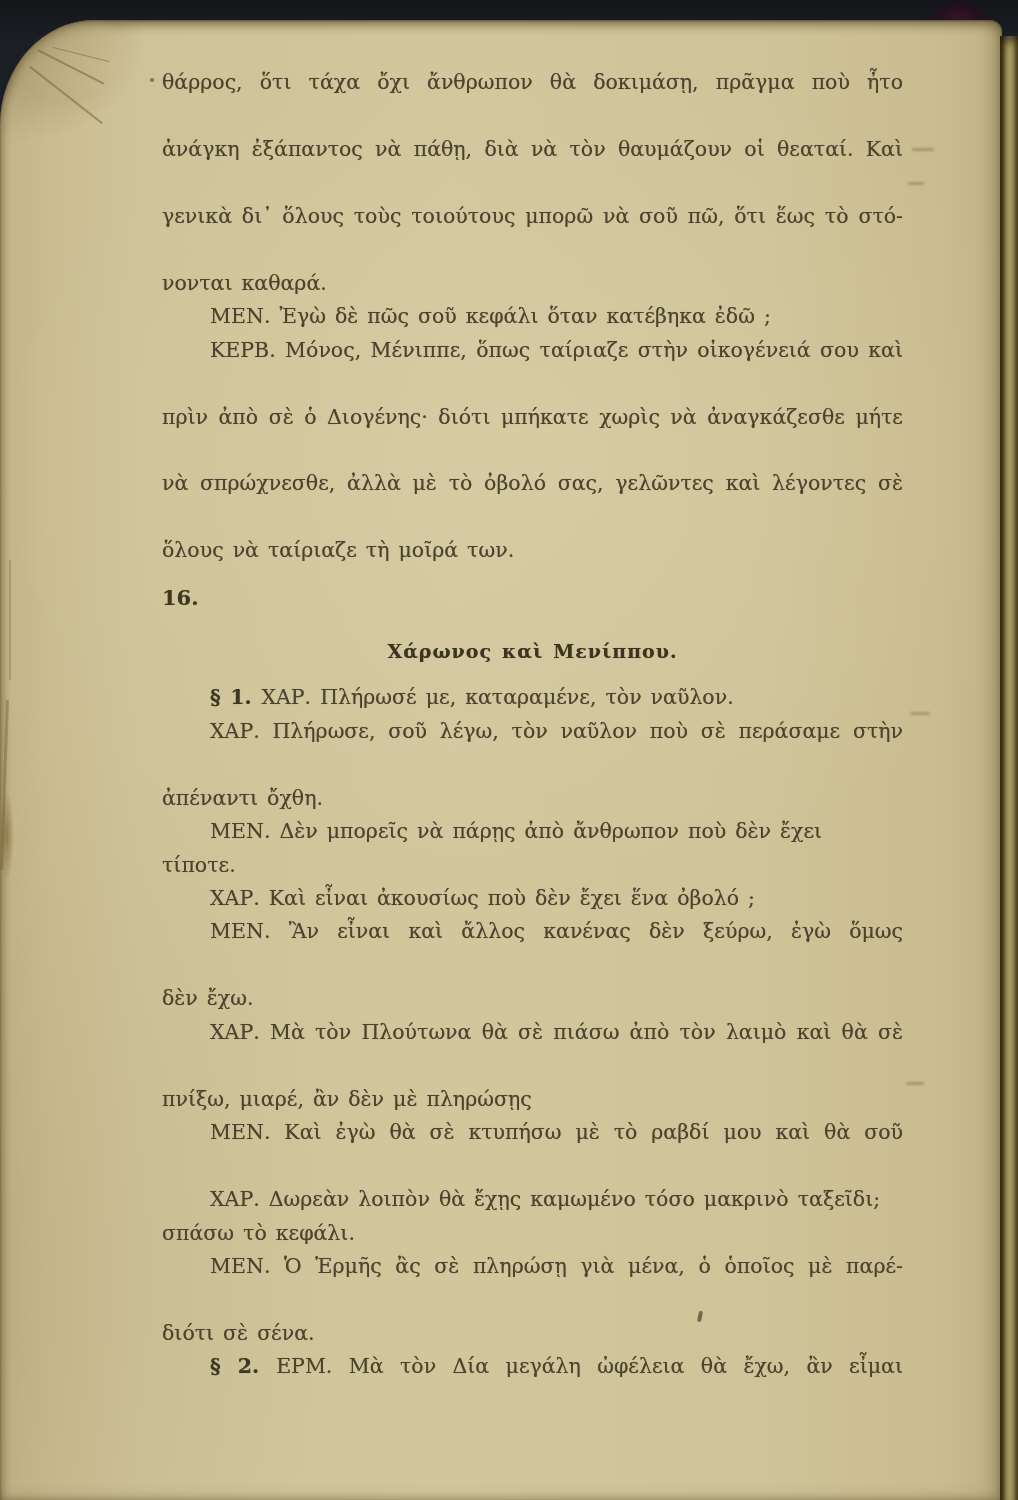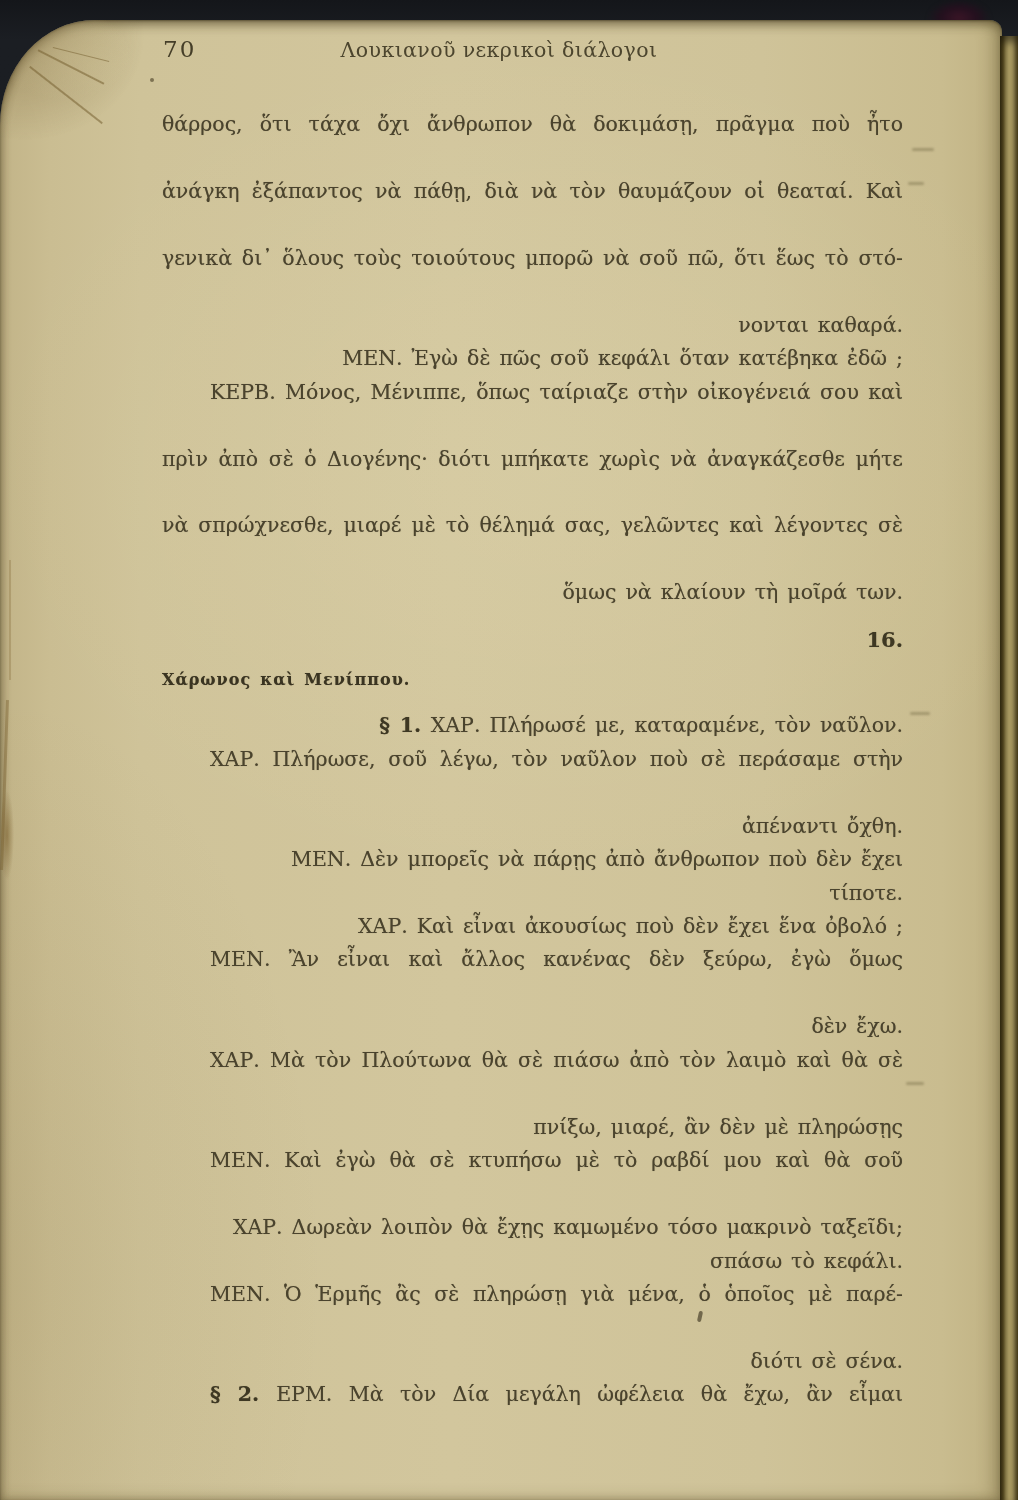--- a/index.html
+++ b/index.html
@@ -53,28 +53,28 @@
     box-shadow:inset 0 6px 8px rgba(20,16,6,.6);}
   
   .content{position:absolute;left:0;top:0;width:1002px;color:#4a432d;}
   .header-row{position:relative;margin-top:16px;height:26px;line-height:26px;}
   .pagenum{position:absolute;left:163px;top:0;font-size:23px;letter-spacing:2px;color:#453e28;}
   .running-title{position:absolute;left:0;top:1px;width:1002px;text-align:center;
     font-size:20.5px;letter-spacing:.4px;color:#4c452e;transform:translateX(-2px);}
   .text-block{margin:46px 99px 0 162px;width:741px;
     font-size:20.5px;line-height:33.45px;
     text-shadow:0 0 .7px rgba(74,68,48,.55);}
-  .line{text-align:right;word-spacing:2.5px;}
+  .line{text-align:left;word-spacing:2.5px;}
   .line.ind{text-indent:48px;}
   .line.j{text-align:justify;word-spacing:normal;}
   .line.j::after{content:"";display:inline-block;width:100%;height:0;}
   .line b{font-weight:bold;color:#3e3823;}
   .line.center-num{font-weight:bold;margin-top:13px;color:#3e3823;font-size:21px;}
-  .line.center-title{text-align:left;font-weight:bold;margin-top:6px;margin-bottom:12px;
-    font-size:16px;line-height:35px;letter-spacing:1px;color:#3a3421;}
+  .line.center-title{text-align:center;font-weight:bold;margin-top:20px;margin-bottom:12px;
+    font-size:19px;line-height:35px;letter-spacing:1px;color:#3a3421;}
   
   .ink-speck{position:absolute;left:698px;top:1291px;width:4px;height:11px;border-radius:2px;
     background:#5a5138;transform:rotate(12deg);opacity:.8;}
   .dot-speck{position:absolute;left:150px;top:58px;width:4px;height:4px;border-radius:50%;
     background:rgba(70,60,35,.6);}
   .smudge{position:absolute;background:rgba(92,82,50,.35);filter:blur(1px);border-radius:2px;}
   .smudge.s1{left:912px;top:128px;width:22px;height:3px;}
   .smudge.s2{left:908px;top:162px;width:16px;height:3px;}
   .smudge.s3{left:910px;top:692px;width:20px;height:3px;}
   .smudge.s4{left:906px;top:1062px;width:18px;height:3px;}
@@ -89,34 +89,30 @@
   <div class="corner-wear">
     <div class="crease c1"></div>
     <div class="crease c2"></div>
     <div class="crease c3"></div>
   </div>
   <div class="edge-crease e1"></div>
   <div class="edge-crease e2"></div>
   <div class="edge-crease e3"></div>
 
   <div class="content">
-    <div class="header-row">
-      <span class="pagenum">70</span>
-      <span class="running-title">Λουκιανοῦ νεκρικοὶ διάλογοι</span>
-    </div>
     <div class="text-block">
         <div class="line j">θάρρος, ὅτι τάχα ὄχι ἄνθρωπον θὰ δοκιμάσῃ, πρᾶγμα ποὺ ἦτο</div>
         <div class="line j">ἀνάγκη ἐξάπαντος νὰ πάθῃ, διὰ νὰ τὸν θαυμάζουν οἱ θεαταί. Καὶ</div>
         <div class="line j">γενικὰ δι᾽ ὅλους τοὺς τοιούτους μπορῶ νὰ σοῦ πῶ, ὅτι ἕως τὸ στό-</div>
         <div class="line">νονται καθαρά.</div>
         <div class="line ind">ΜΕΝ. Ἐγὼ δὲ πῶς σοῦ κεφάλι ὅταν κατέβηκα ἐδῶ ;</div>
         <div class="line j ind">ΚΕΡΒ. Μόνος, Μένιππε, ὅπως ταίριαζε στὴν οἰκογένειά σου καὶ</div>
         <div class="line j">πρὶν ἀπὸ σὲ ὁ Διογένης· διότι μπήκατε χωρὶς νὰ ἀναγκάζεσθε μήτε</div>
-        <div class="line j">νὰ σπρώχνεσθε, μιαρέ μὲ τὸ θέλημά σας, γελῶντες καὶ λέγοντες σὲ</div>
-        <div class="line">ὅμως νὰ κλαίουν τὴ μοῖρά των.</div>
+        <div class="line j">νὰ σπρώχνεσθε, ἀλλὰ μὲ τὸ ὀβολό σας, γελῶντες καὶ λέγοντες σὲ</div>
+        <div class="line">ὅλους νὰ ταίριαζε τὴ μοῖρά των.</div>
         <div class="line center-num">16.</div>
         <div class="line center-title">Χάρωνος καὶ Μενίππου.</div>
         <div class="line ind"><b>§ 1. </b>ΧΑΡ. Πλήρωσέ με, καταραμένε, τὸν ναῦλον.</div>
         <div class="line j ind">ΧΑΡ. Πλήρωσε, σοῦ λέγω, τὸν ναῦλον ποὺ σὲ περάσαμε στὴν</div>
         <div class="line">ἀπέναντι ὄχθη.</div>
         <div class="line ind">ΜΕΝ. Δὲν μπορεῖς νὰ πάρῃς ἀπὸ ἄνθρωπον ποὺ δὲν ἔχει τίποτε.</div>
         <div class="line ind">ΧΑΡ. Καὶ εἶναι ἀκουσίως ποὺ δὲν ἔχει ἕνα ὀβολό ;</div>
         <div class="line j ind">ΜΕΝ. Ἂν εἶναι καὶ ἄλλος κανένας δὲν ξεύρω, ἐγὼ ὅμως</div>
         <div class="line">δὲν ἔχω.</div>
         <div class="line j ind">ΧΑΡ. Μὰ τὸν Πλούτωνα θὰ σὲ πιάσω ἀπὸ τὸν λαιμὸ καὶ θὰ σὲ</div>

